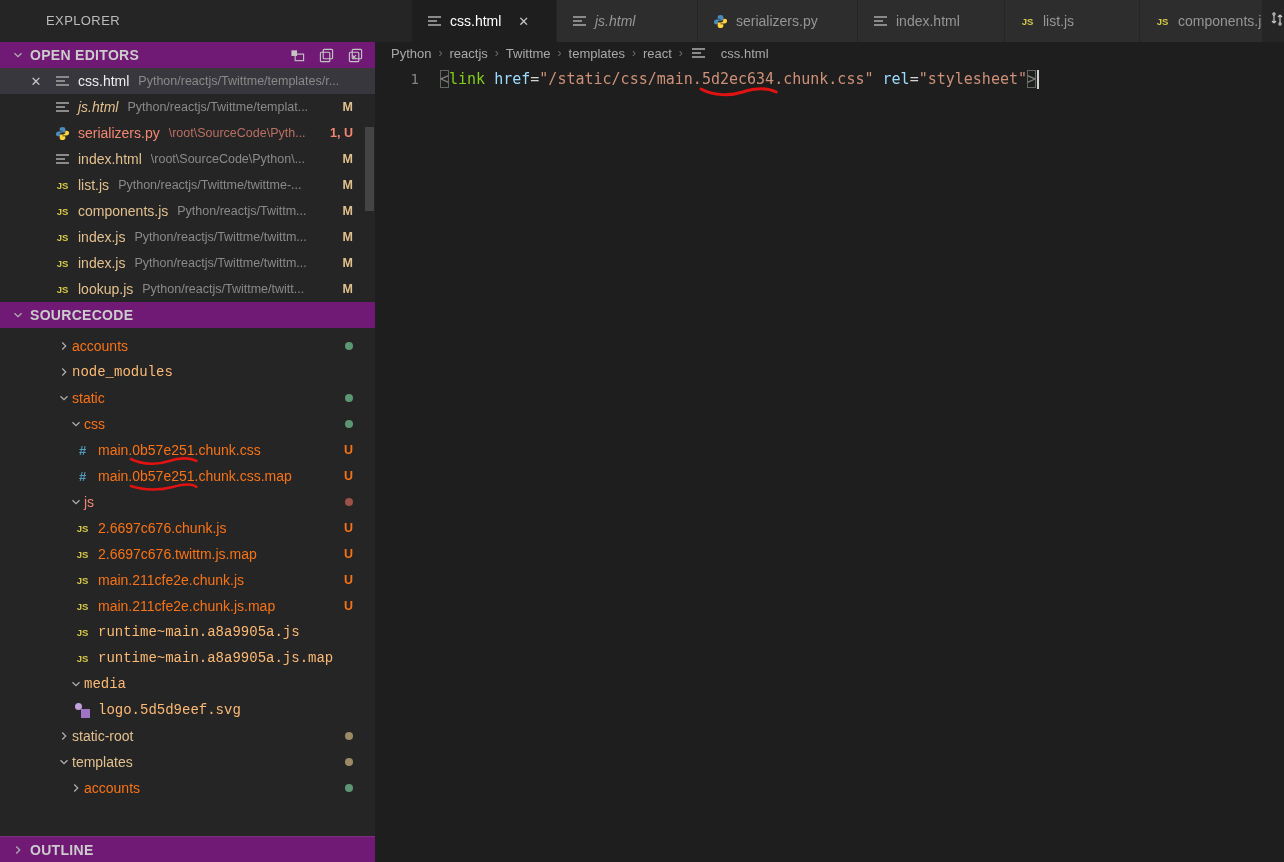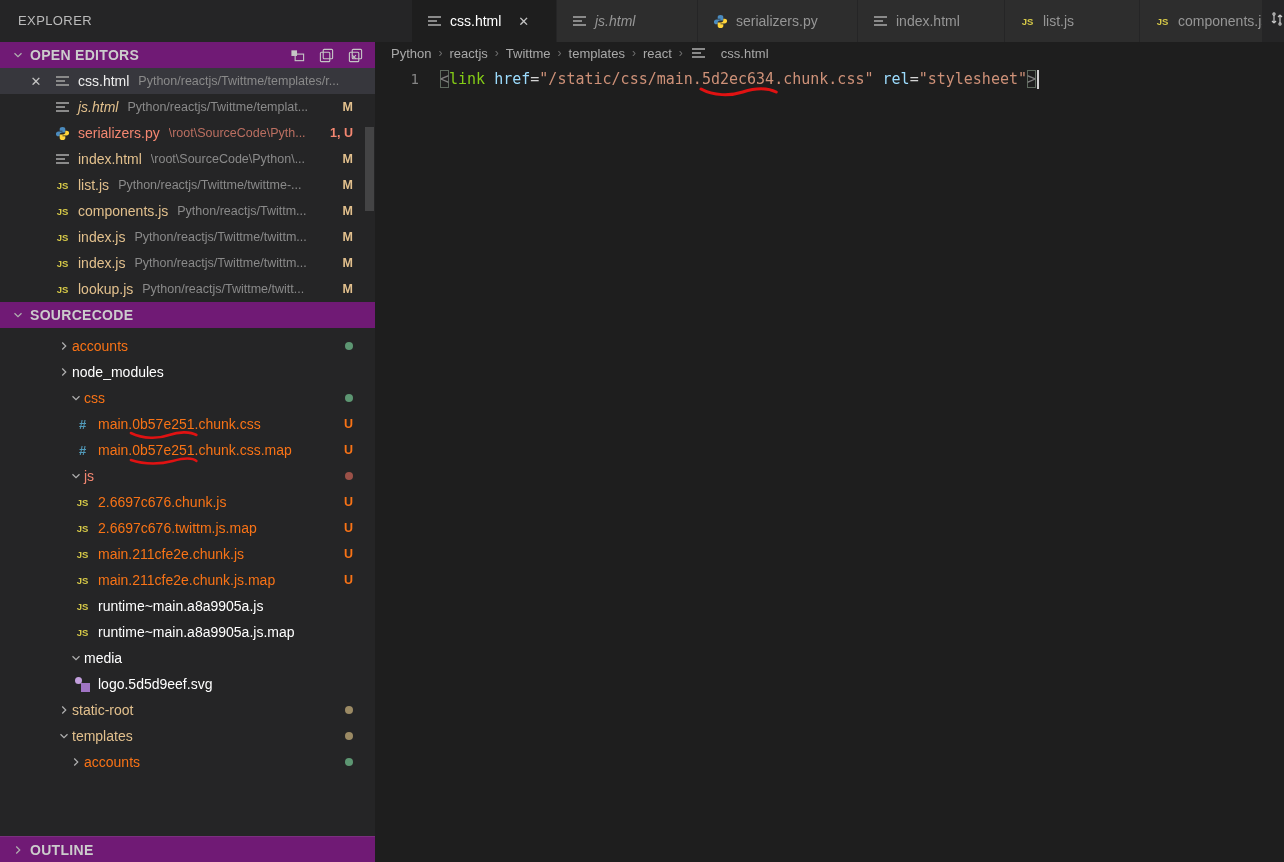--- a/index.html
+++ b/index.html
@@ -3,21 +3,21 @@
 <meta charset="utf-8">
 <style>
   * { margin:0; padding:0; box-sizing:border-box; }
   html,body { width:1284px; height:862px; overflow:hidden; background:#1e1e1e;
               font-family:"Liberation Sans", sans-serif; }
   .app { display:flex; width:1284px; height:862px; }
 
   
   .sidebar { position:relative; width:375px; height:862px; background:#252526;
              color:#cccccc; flex:0 0 375px; display:flex; flex-direction:column; }
-  .explorer-title { height:42px; line-height:42px; padding-left:18px; font-size:13px;
+  .explorer-title { height:42px; line-height:42px; padding-left:46px; font-size:13px;
                     color:#bbbbbb; letter-spacing:.4px; }
   .sec-header { height:26px; display:flex; align-items:center; background:#701a75;
                 font-size:14px; font-weight:bold; color:#cccccc; letter-spacing:.3px;
                 padding-left:10px; position:relative; }
   .sec-header .chev { margin-right:4px; }
   .sec-actions { position:absolute; right:12px; top:0; height:26px; display:flex;
                  align-items:center; gap:14px; color:#c5c5c5; }
   .sec-actions svg { display:block; }
 
   .chev { width:16px; height:16px; display:inline-flex; align-items:center;
@@ -31,21 +31,21 @@
   .close-x { position:absolute; left:28px; width:16px; text-align:center;
              color:#c5c5c5; font-size:13px; }
   .file-icon { width:17px; height:16px; display:inline-flex; align-items:center;
                justify-content:center; margin-right:7px; flex:0 0 17px; font-style:normal; }
   .icon-js { color:#d7ca48; font-weight:bold; font-size:9.5px; letter-spacing:0; }
   .icon-hash { color:#519aba; font-weight:bold; font-size:13px; }
   .fname { flex:0 0 auto; }
   .fpath { margin-left:9px; font-size:12.5px; color:#8a8a8a; overflow:hidden;
            text-overflow:ellipsis; padding-right:34px; }
   .badge { position:absolute; right:22px; font-size:12.5px; font-weight:bold; }
-  .c-normal { color:#ffffff; }
+  .c-normal { color:#fdba74;font-family:Liberation Mono, monospace; }
   .c-white  { color:#eeeeee; }
   .c-mod    { color:#e2c08d; }
   .c-err    { color:#f48771; }
   .c-new    { color:#f97316; }
   .p-err    { color:#bb6f61; }
   .italic   { font-style:italic; }
 
   .tree-row.lvl1 { padding-left:56px; }
   .tree-row.lvl2 { padding-left:68px; }
   .tree-row.lvl3 { padding-left:74px; }
@@ -237,20 +237,29 @@
         <span class="c-new">accounts</span>
         <span class="dot dot-new"></span>
       </div>
       <div class="row tree-row lvl1">
         <span class="chev">
             <svg viewBox="0 0 16 16">
               <path d="M6 4l4 4-4 4" fill="none" stroke="currentColor" stroke-width="1.4"></path>
             </svg>
           </span>
         <span class="c-normal">node_modules</span>
+      </div>
+      <div class="row tree-row lvl1">
+        <span class="chev">
+            <svg viewBox="0 0 16 16">
+              <path d="M4 6l4 4 4-4" fill="none" stroke="currentColor" stroke-width="1.4"></path>
+            </svg>
+          </span>
+        <span class="c-new">static</span>
+        <span class="dot dot-new"></span>
       </div>
       <div class="row tree-row lvl2">
         <span class="chev">
             <svg viewBox="0 0 16 16">
               <path d="M4 6l4 4 4-4" fill="none" stroke="currentColor" stroke-width="1.4"></path>
             </svg>
           </span>
         <span class="c-new">css</span>
         <span class="dot dot-new"></span>
       </div>

